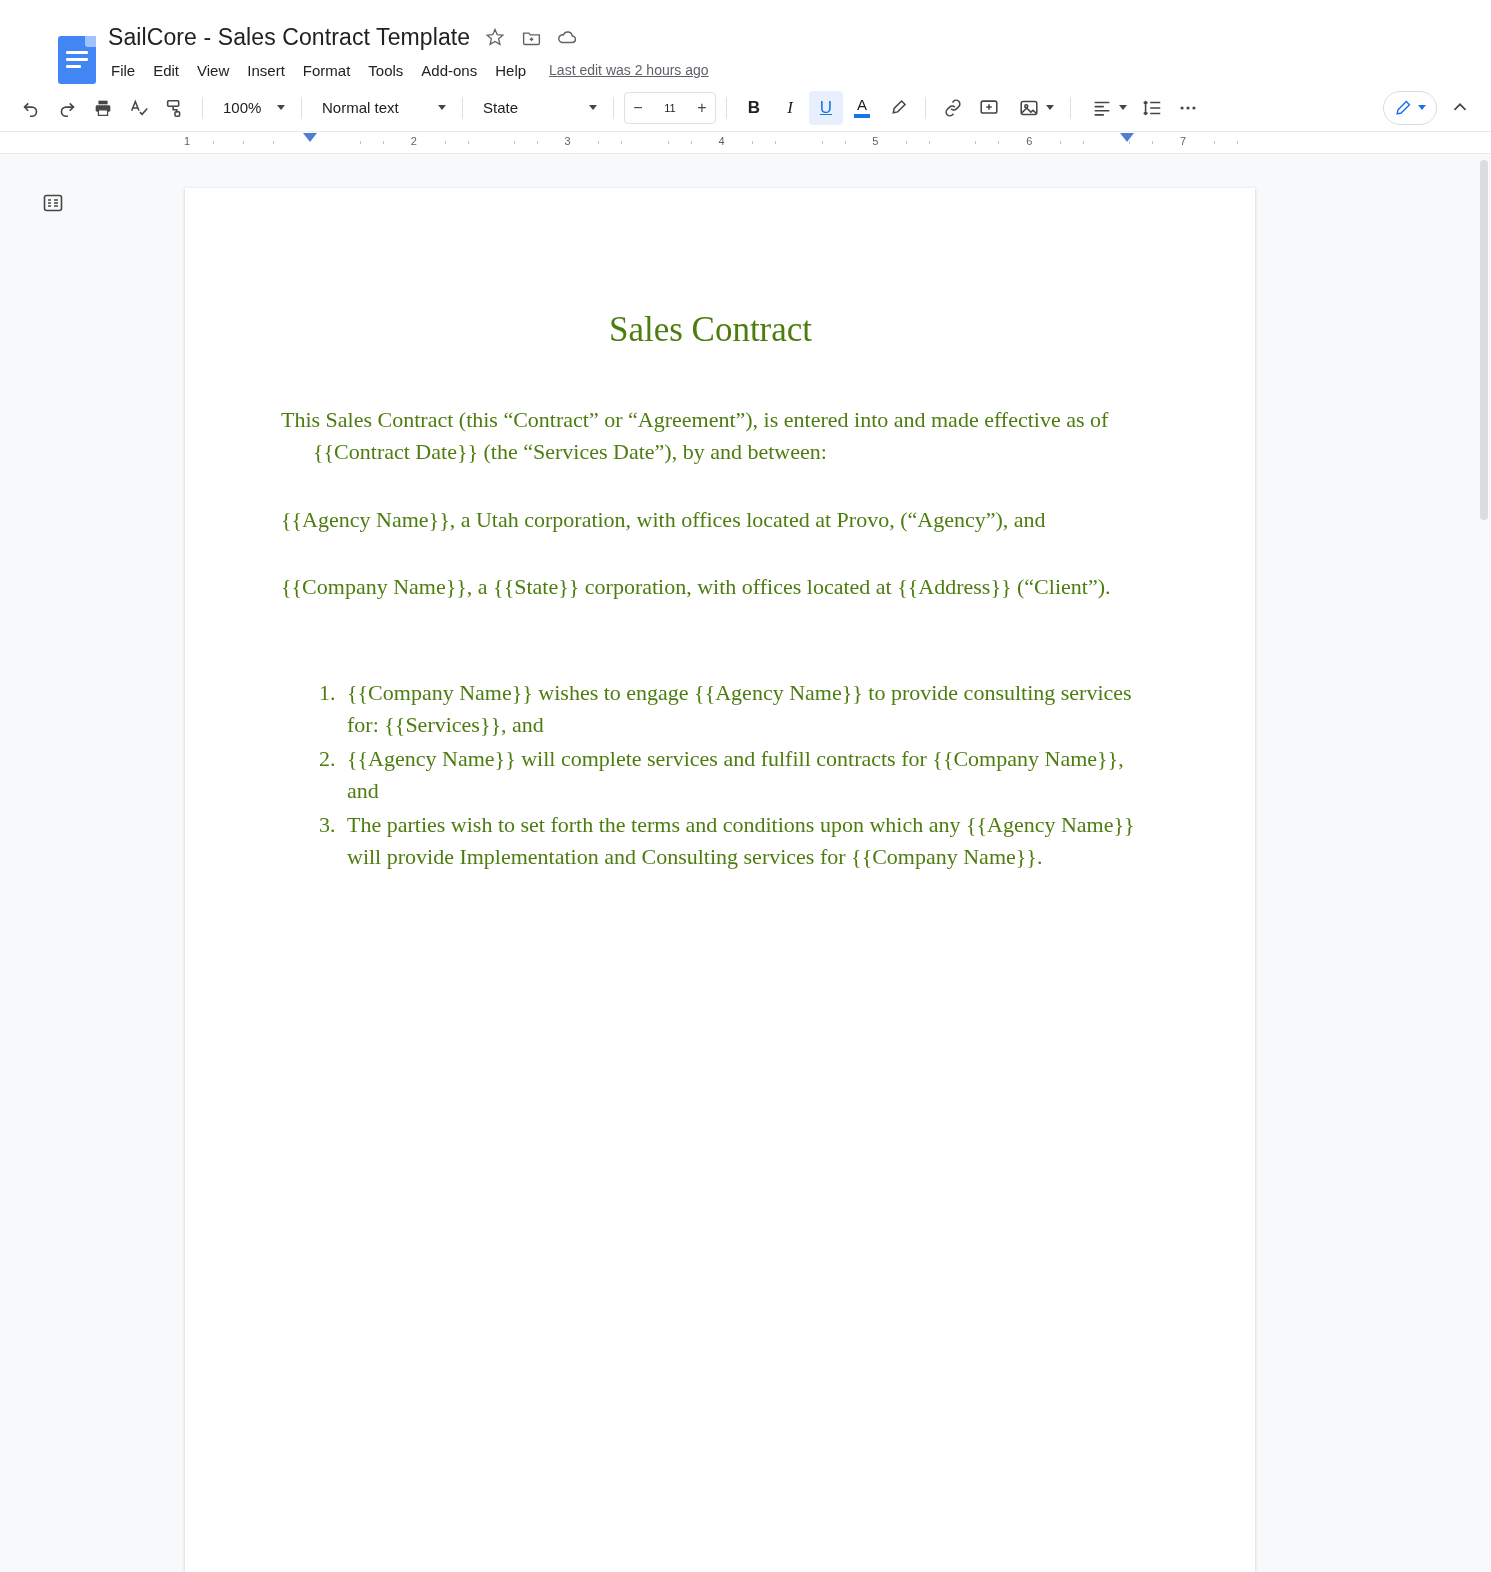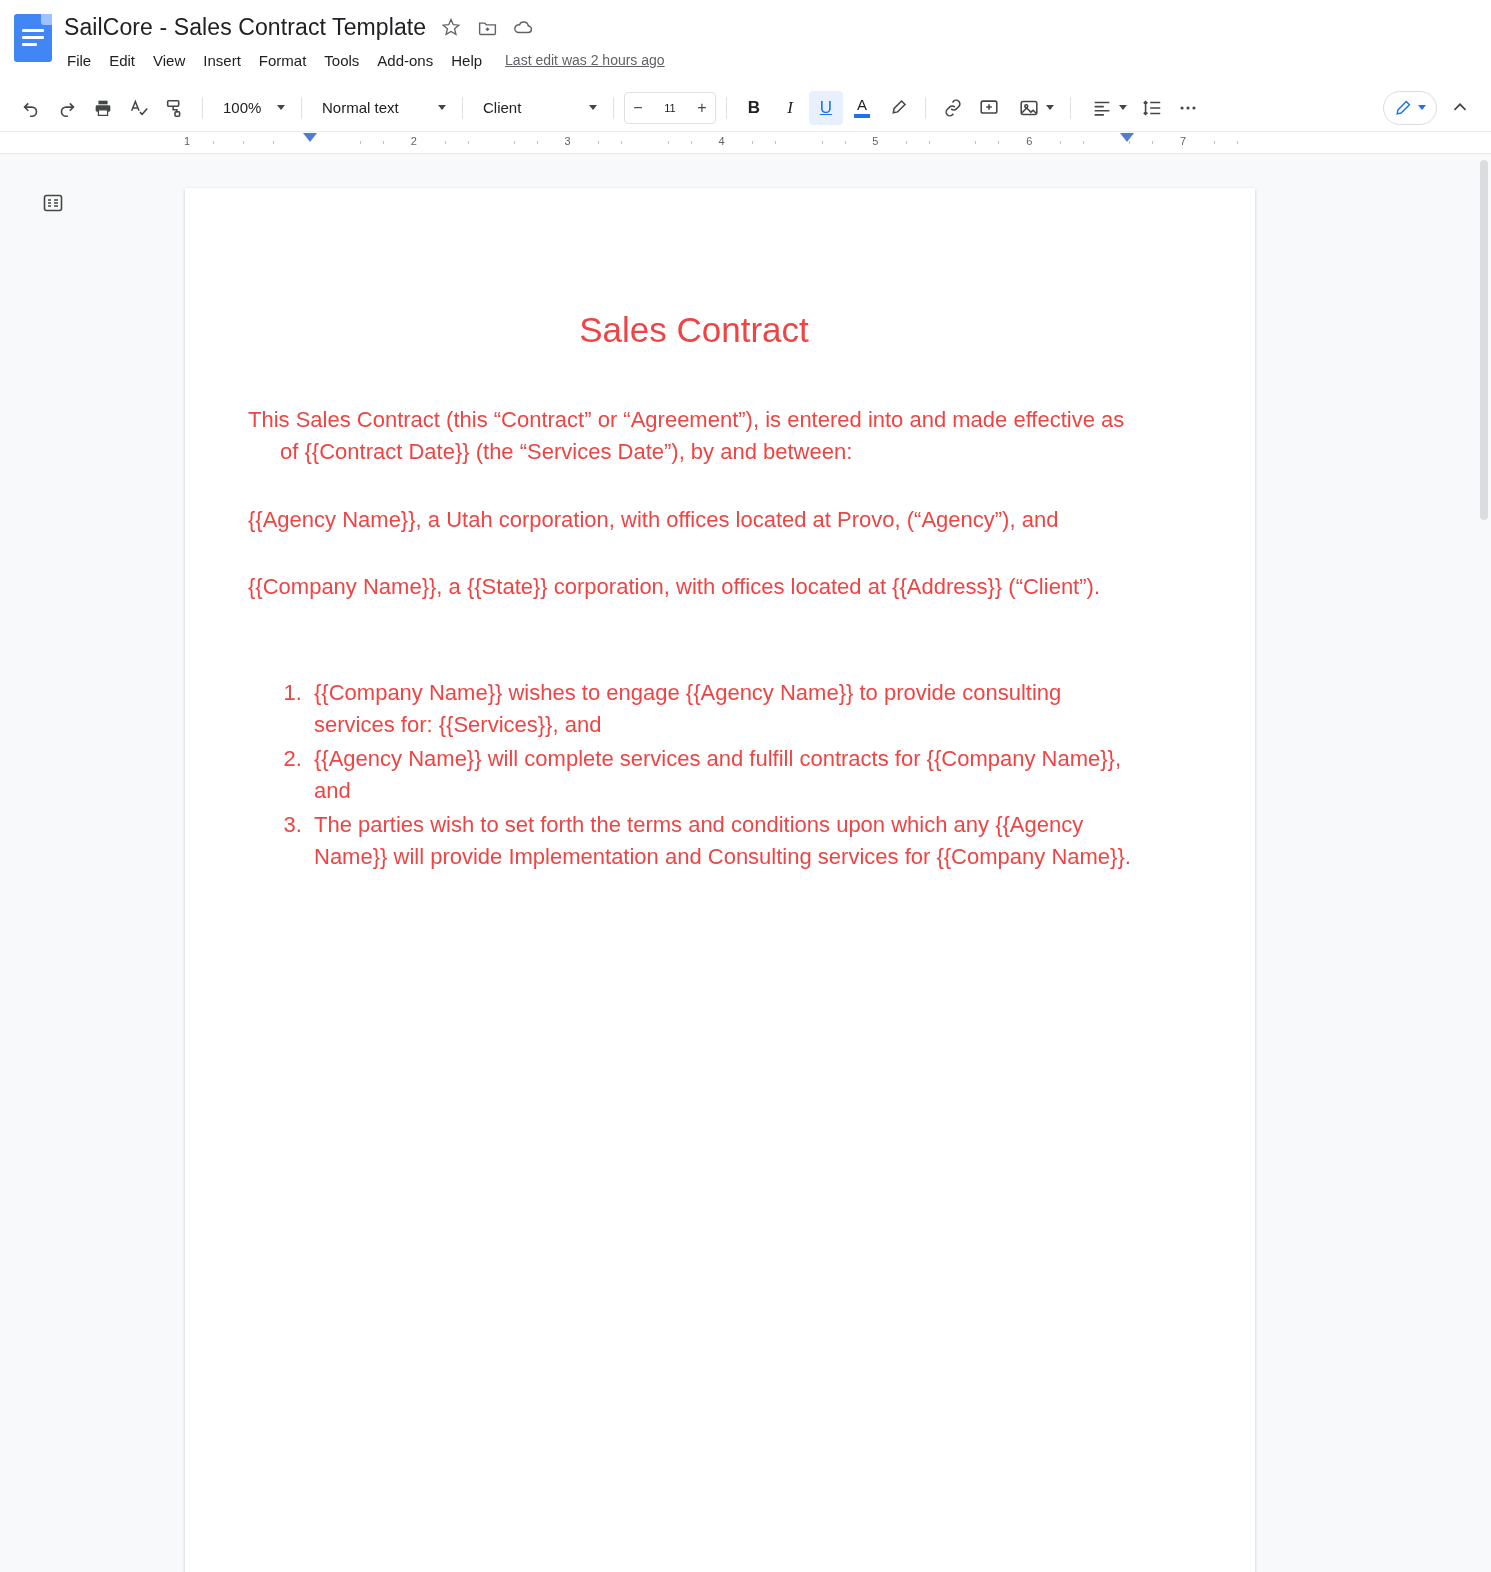--- a/index.html
+++ b/index.html
@@ -6,21 +6,21 @@
   html, body {
     margin: 0; padding: 0;
     width: 1491px; height: 1572px;
     background: #ffffff;
     font-family: "Liberation Sans", sans-serif;
     overflow: hidden;
   }
   .app { position: relative; width: 1491px; height: 1572px; background: #fff; }
 
   
-  .header { position: relative; height: 84px; padding: 8px 16px 0 14px; display: flex; align-items: flex-start; }
+  .header { position: relative; height: 84px; padding: 8px 16px 0 14px; display: flex; align-items: flex-end; margin-left: 44px; }
   .doc-logo {
     width: 38px; height: 48px; margin-top: 6px; margin-right: 12px;
     background: #4285f4; border-radius: 3px; position: relative; flex: none;
   }
   .doc-logo .corner {
     position: absolute; top: 0; right: 0; width: 11px; height: 11px;
     background: #a0c3ff; border-bottom-left-radius: 3px;
   }
   .doc-logo .lines { position: absolute; left: 8px; top: 15px; }
   .doc-logo .lines i { display: block; width: 22px; height: 3px; background: #fff; margin-bottom: 4px; border-radius: 1px; }
@@ -99,21 +99,21 @@
   .body-area { position: relative; height: calc(1572px - 84px - 48px - 22px); background: #f8f9fa; overflow: hidden; }
   .outline-btn {
     position: absolute; left: 36px; top: 32px; width: 34px; height: 34px;
     border-radius: 4px; display: flex; align-items: center; justify-content: center; color: #444746;
   }
 
   .page {
     position: absolute; left: 185px; top: 34px; width: 1070px; min-height: 1390px;
     background: #fff; box-shadow: 0 1px 3px rgba(60,64,67,.25);
   }
-  .page-inner { padding: 120px 115px 0 63px; color: #ef4444; }
+  .page-inner { padding: 120px 115px 0 96px; color: #4d7c0f; font-family: Liberation Serif, serif; }
   .doc-h1 {
     font-size: 35px; text-align: center; font-weight: 400; margin: 0 0 52px 0; line-height: 1.25;
   }
   .doc-p {
     font-size: 22px; line-height: 1.45; margin: 0 0 36px 0;
     text-indent: 0; padding-left: 32px; text-indent: -32px;
   }
   .doc-list { font-size: 22px; line-height: 1.45; margin: 0; padding-left: 60px; }
   .doc-list li { margin-bottom: 2px; padding-left: 6px; }
   .spacer-30 { height: 38px; }
@@ -218,21 +218,21 @@
     <div class="tb-sep"></div>
 
     <div class="tb-select style-sel">
       <span>Normal text</span>
       <span class="caret"></span>
     </div>
 
     <div class="tb-sep"></div>
 
     <div class="tb-select font-sel">
-      <span>Client</span>
+      <span>State</span>
       <span class="caret"></span>
     </div>
 
     <div class="tb-sep"></div>
 
     <div class="fsize-box">
       <div class="step">−</div>
       <div class="val">11</div>
       <div class="step">+</div>
     </div>

